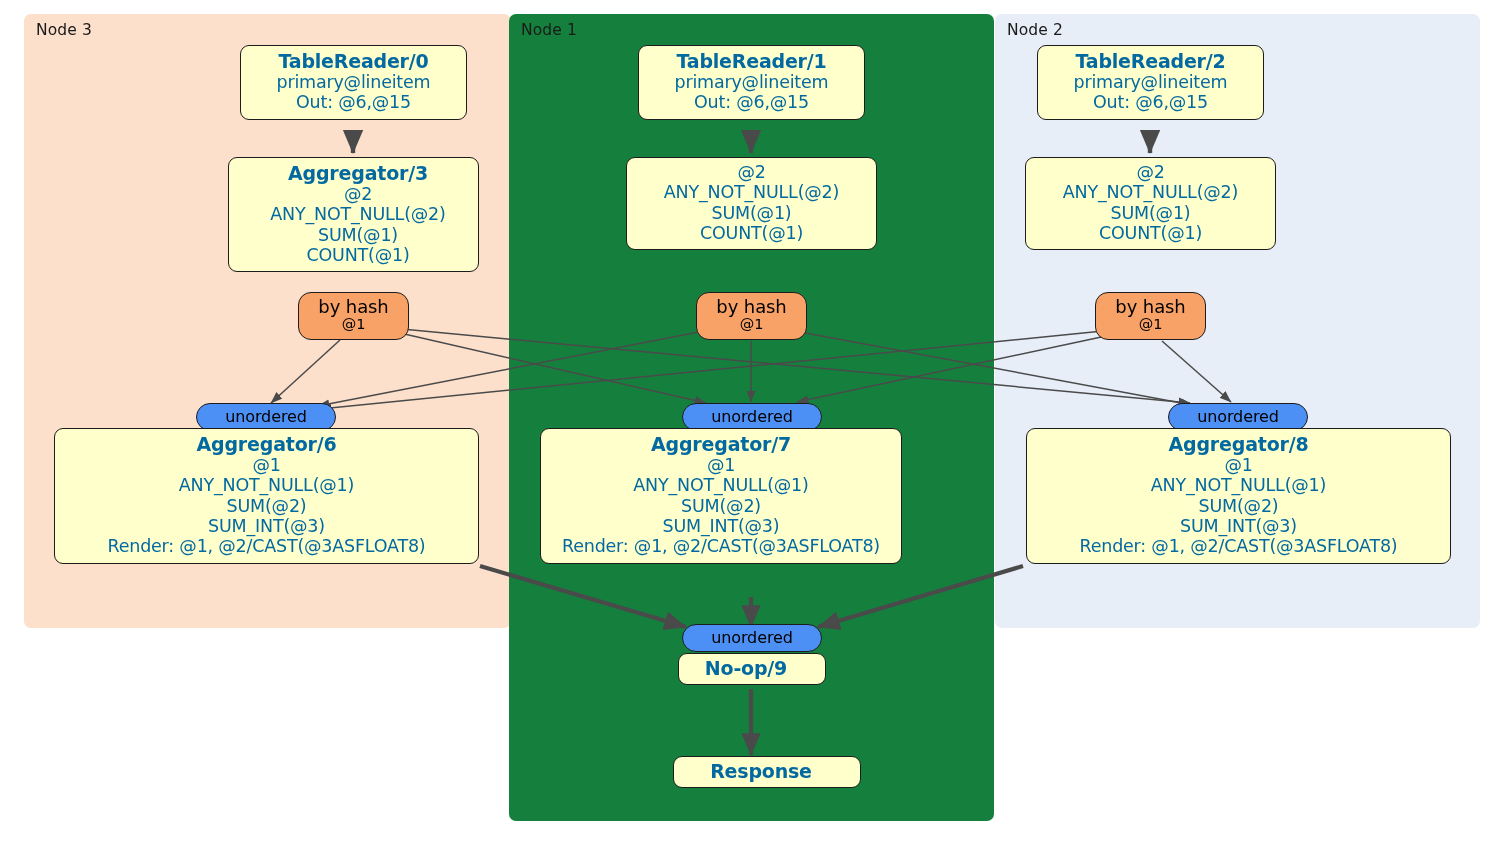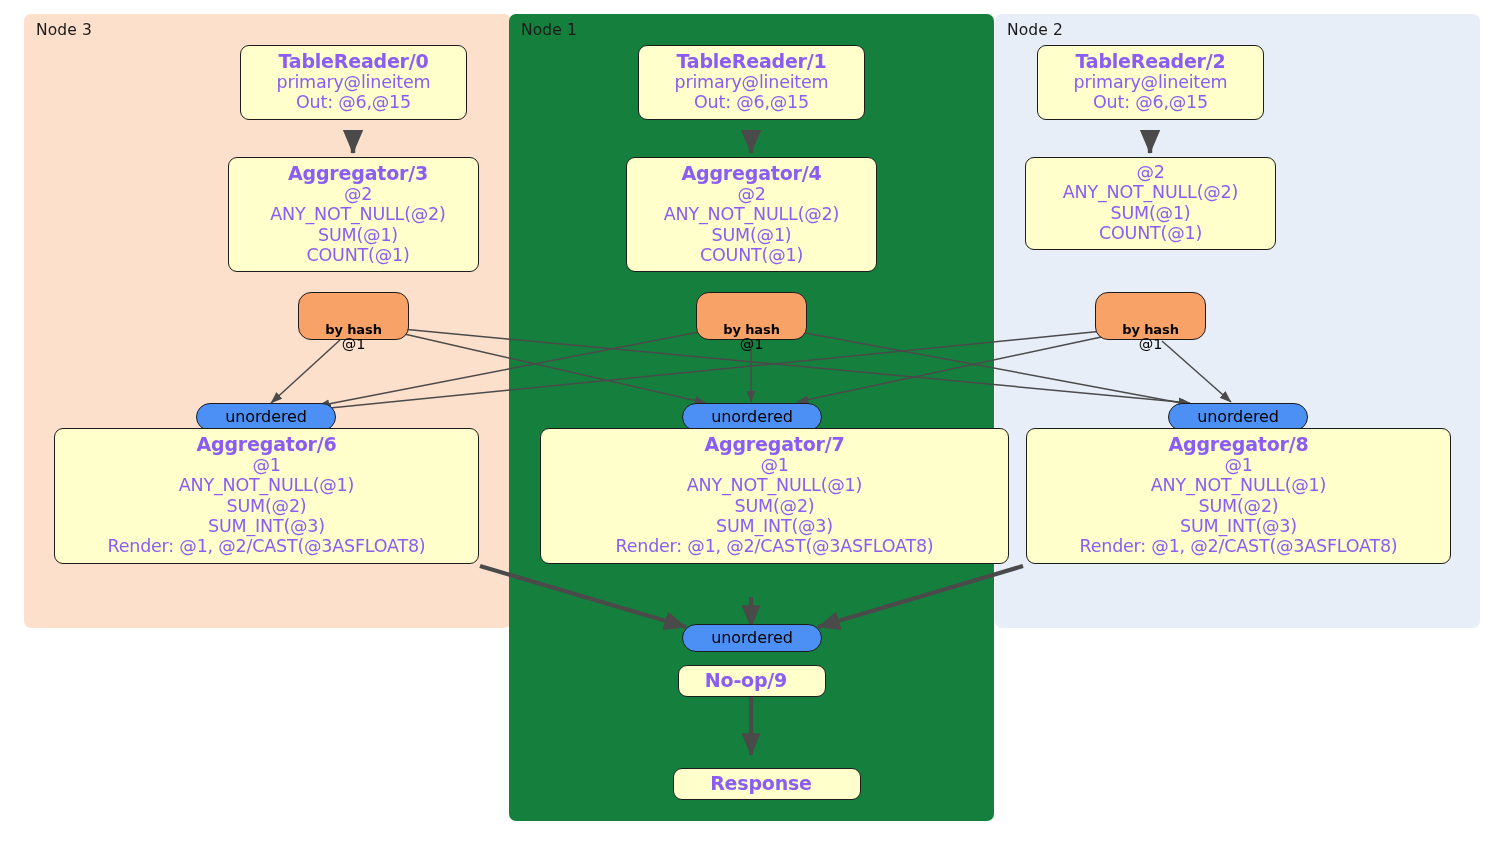--- a/index.html
+++ b/index.html
@@ -43,57 +43,55 @@
   }
   
   .proc {
     position: absolute;
     box-sizing: border-box;
     background: #ffffcc;
     border: 1.6px solid #1c1c1c;
     border-radius: 9px;
     text-align: center;
     padding: 4px 7px 6px 7px;
-    color: #8b5cf6;
+    color: #0369a1;
     line-height: 1.16;
   }
   .proc .ttl {
     font-weight: bold;
     font-size: 19px;
     letter-spacing: -0.2px;
     white-space: nowrap;
   }
   .proc .ln {
     font-size: 17.5px;
     white-space: nowrap;
     letter-spacing: -0.2px;
   }
   .proc.compact {
     padding: 3px 12px 5px 0;
-    margin-top: 12px;
   }
   
   .pill {
     position: absolute;
     box-sizing: border-box;
     border: 1.6px solid #1c1c1c;
     text-align: center;
     color: #000000;
     line-height: 1.1;
   }
   .pill.hash {
     background: #f9a268;
     border-radius: 13px;
     padding-top: 4px;
   }
   .pill.hash .hl1 {
-    font-weight: bold;
-    font-size: 13px;
+    font-weight: normal;
+    font-size: 18px;
     letter-spacing: -0.1px;
-    margin-top: 26px;
   }
   .pill.hash .hl2 {
     font-size: 14.5px;
   }
   .pill.unordered {
     background: #4d90f5;
     border-radius: 14px;
     font-weight: normal;
     font-size: 16px;
     letter-spacing: -0.1px;
@@ -191,35 +189,34 @@
     <div class="ln">Render: @1, @2/CAST(@3ASFLOAT8)</div>
   </div>
 
   <div class="proc" style="left:638px; top:45px; width:227px;">
     <div class="ttl">TableReader/1</div>
     <div class="ln">primary@lineitem</div>
     <div class="ln">Out: @6,@15</div>
   </div>
 
   <div class="proc" style="left:626px; top:157px; width:251px;">
-    <div class="ttl">Aggregator/4</div>
     <div class="ln">@2</div>
     <div class="ln">ANY_NOT_NULL(@2)</div>
     <div class="ln">SUM(@1)</div>
     <div class="ln">COUNT(@1)</div>
   </div>
 
   <div class="pill hash" style="left:696px; top:292px; width:111px; height:48px;">
     <div class="hl1">by hash</div>
     <div class="hl2">@1</div>
   </div>
 
   <div class="pill unordered" style="left:682px; top:403px; width:140px; height:28px;">unordered</div>
 
-  <div class="proc" style="left:540px; top:428px; width:469px;">
+  <div class="proc" style="left:540px; top:428px; width:362px;">
     <div class="ttl">Aggregator/7</div>
     <div class="ln">@1</div>
     <div class="ln">ANY_NOT_NULL(@1)</div>
     <div class="ln">SUM(@2)</div>
     <div class="ln">SUM_INT(@3)</div>
     <div class="ln">Render: @1, @2/CAST(@3ASFLOAT8)</div>
   </div>
 
   <div class="pill unordered" style="left:682px; top:624px; width:140px; height:28px;">unordered</div>
 

